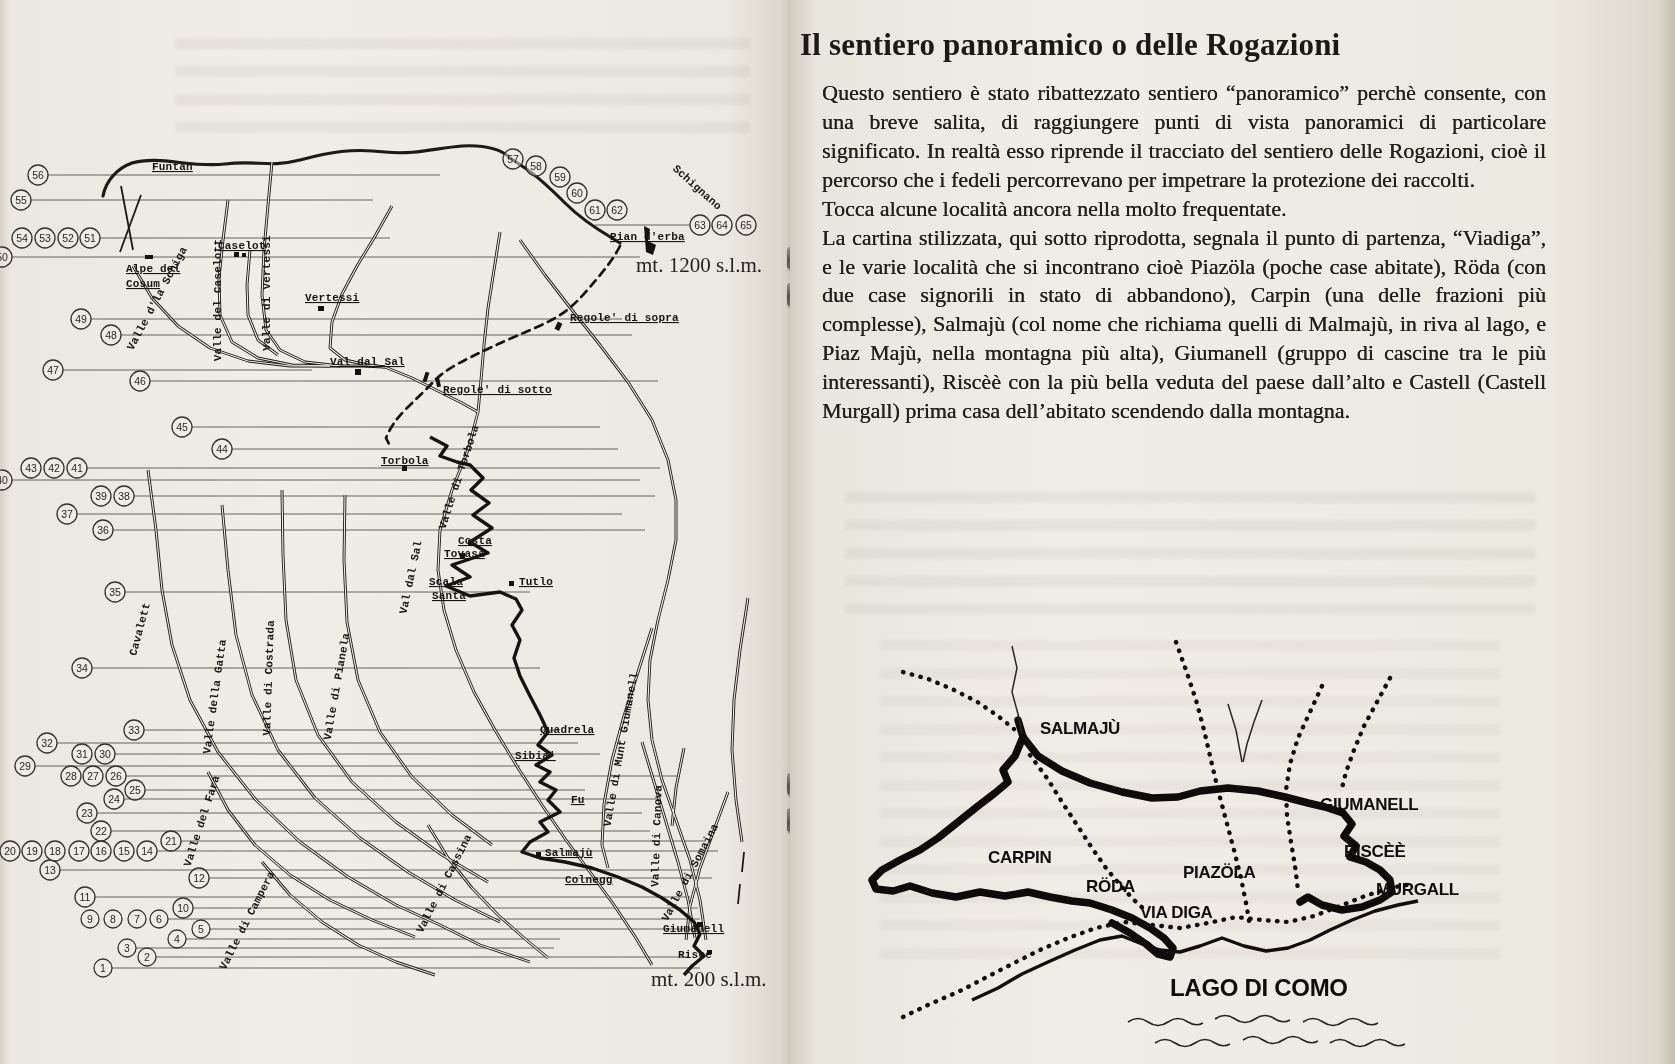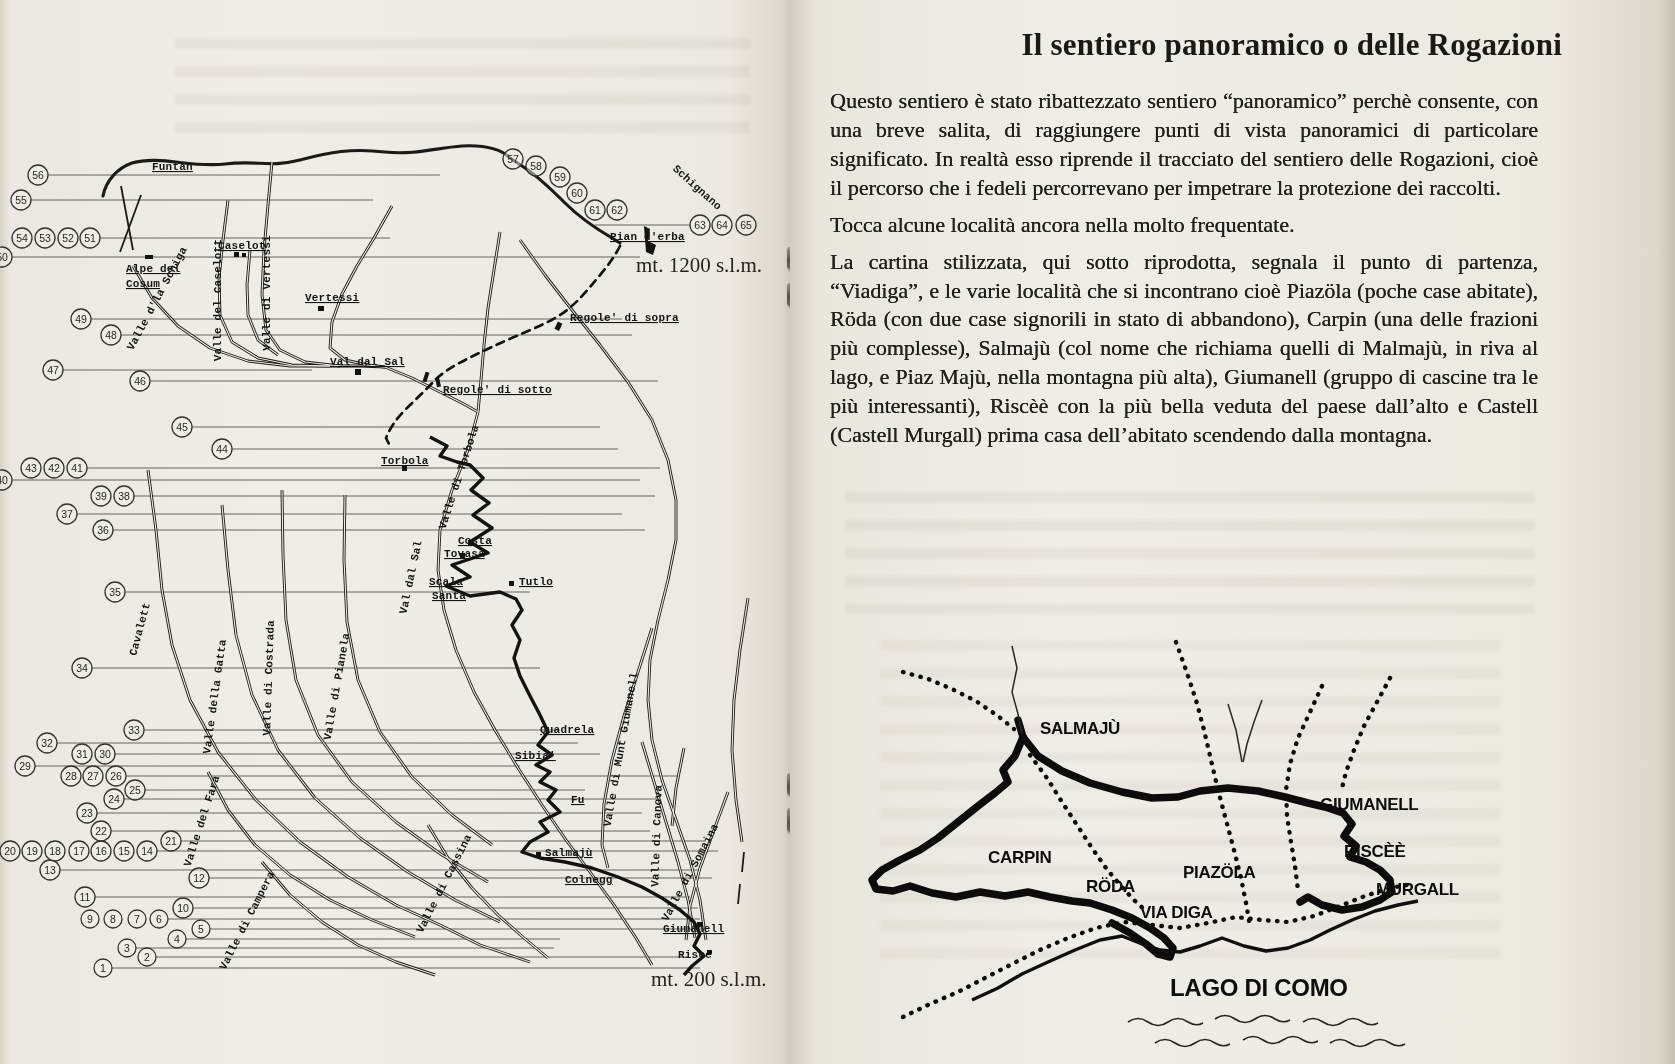--- a/index.html
+++ b/index.html
@@ -26,25 +26,25 @@
   .sx{fill:none;stroke:#1c1a17;stroke-width:1.8}
   .sm{fill:#141210}
   
   .rt{fill:none;stroke:#0d0c0a;stroke-width:7.5;stroke-linejoin:round;stroke-linecap:round}
   .dt{fill:none;stroke:#0d0c0a;stroke-width:4.4;stroke-dasharray:.5 8.5;stroke-linecap:round}
   .tn{fill:none;stroke:#2a2824;stroke-width:1.5}
   .co{fill:none;stroke:#100f0d;stroke-width:3.4;stroke-linejoin:round}
   .wv{fill:none;stroke:#26241f;stroke-width:1.6}
   .skl{font-family:"Liberation Sans",sans-serif;font-weight:bold;fill:#0e0d0b;letter-spacing:-.3px}
   
-  .rp-title{position:absolute;left:800px;top:6px;width:762px;text-align:right;
+  .rp-title{position:absolute;left:800px;top:6px;width:762px;text-align:left;
     font:bold 31px "Liberation Serif",serif;color:#1b1815;letter-spacing:.2px}
   .rp-text{position:absolute;left:822px;top:79px;width:724px;color:#22201c;
     font-size:22px;line-height:1.315;text-align:justify;text-shadow:.25px 0 0 currentColor}
-  .rp-text p{margin:8px}
+  .rp-text p{margin:0}
   
   .staple{position:absolute;left:787px;width:7px;border-radius:3px;
     background:linear-gradient(180deg,#9a968e,#55524c 60%,#6e6a63);
     box-shadow:1px 2px 2px rgba(40,36,30,.45)}
   
   .ghost{position:absolute;opacity:.05;filter:blur(1.4px);pointer-events:none;
     background:repeating-linear-gradient(180deg,#3c372c 0 11px,transparent 11px 28px)}
 </style>
 </head>
 <body>

